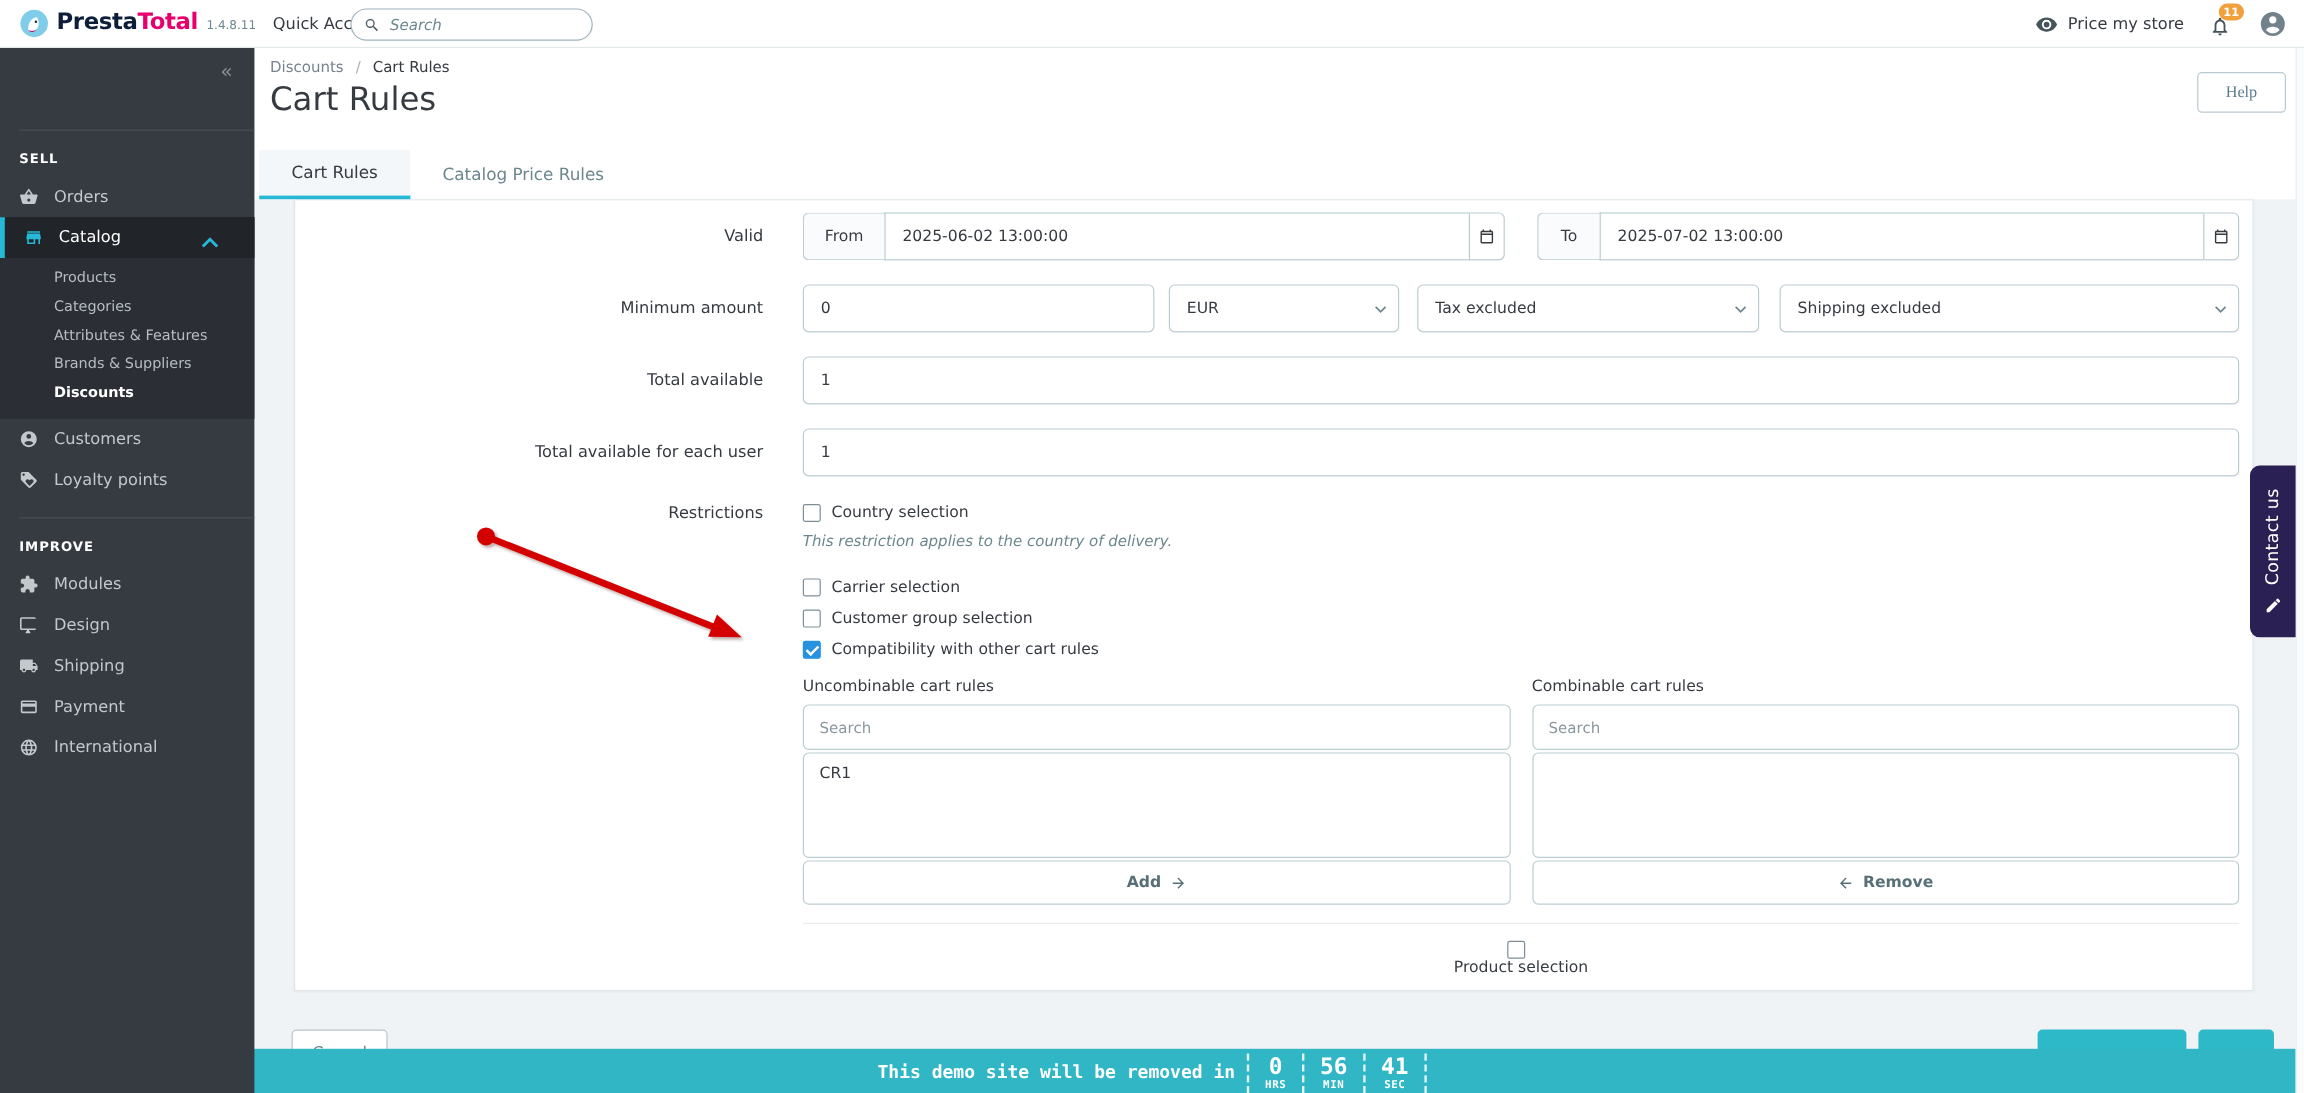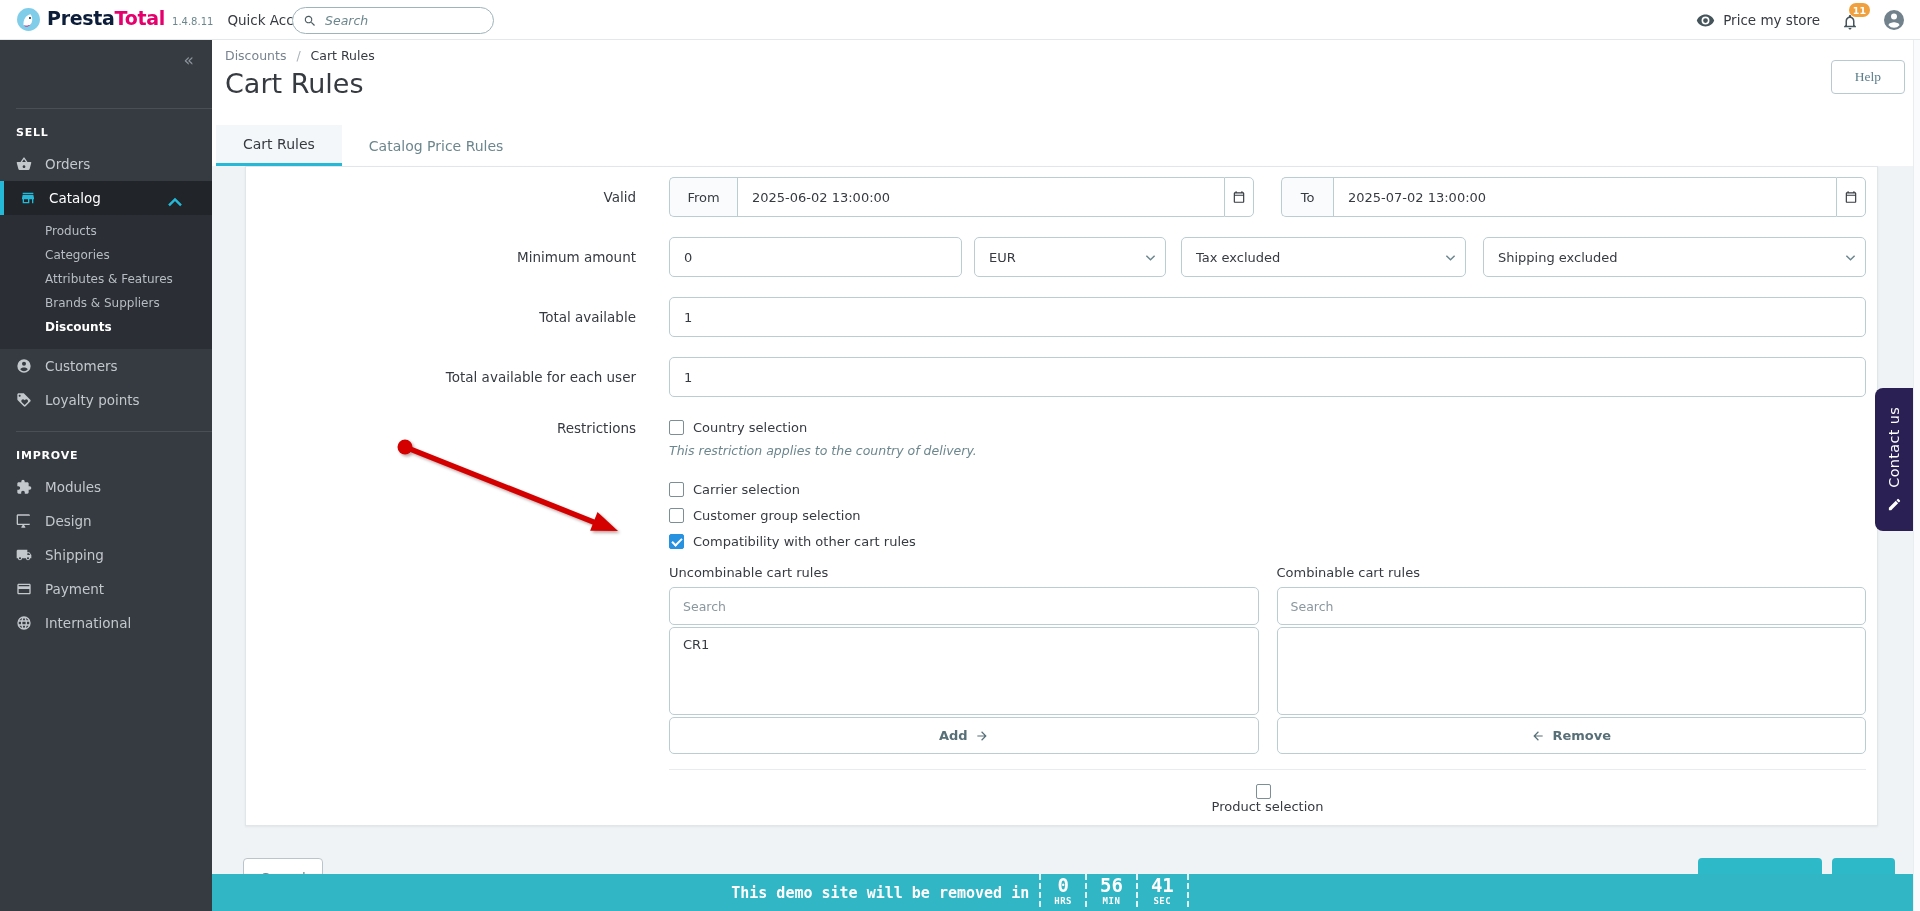--- a/index.html
+++ b/index.html
@@ -132,21 +132,21 @@
   .contact-tab { position:absolute; right:7px; top:388px; width:38px; height:143px; background:var(--contact-navy);
                  border-radius:8px 0 0 8px; z-index:65; display:flex; flex-direction:column; align-items:center;
                  justify-content:center; gap:10px; cursor:pointer; }
   .contact-label { writing-mode:vertical-rl; transform:rotate(180deg); color:#fff; font-size:14.5px; letter-spacing:0.3px; }
   .contact-tab svg { width:15px; height:15px; color:#fff; }
   .scroll-strip { position:absolute; right:0; top:40px; width:7px; height:871px; background:#fafbfc;
                   border-left:1px solid #e9edf0; z-index:62; }
 
   
   .demo-banner { position:absolute; left:0; bottom:0; width:1920px; height:37px; background:var(--banner-teal); z-index:40; }
-  .banner-inner { height:100%; display:flex; justify-content:center; align-items:flex-start;
+  .banner-inner { height:100%; display:flex; justify-content:center; align-items:flex-end;
                   font-family:"DejaVu Sans Mono","Liberation Mono",monospace; color:#fff; }
   .banner-msg { align-self:center; font-size:15px; font-weight:bold; margin-right:10px; }
   .count-seg { display:flex; flex-direction:column; align-items:center; justify-content:center;
                padding:2px 13px 1px 13px; border-left:2px dashed rgba(255,255,255,0.85); }
   .count-seg.last { border-right:2px dashed rgba(255,255,255,0.85); }
   .count-num { font-size:19px; font-weight:bold; line-height:1.0; }
   .count-unit { font-size:9px; font-weight:bold; letter-spacing:0.5px; margin-top:1px; }
 </style>
 </head>
 <body>

